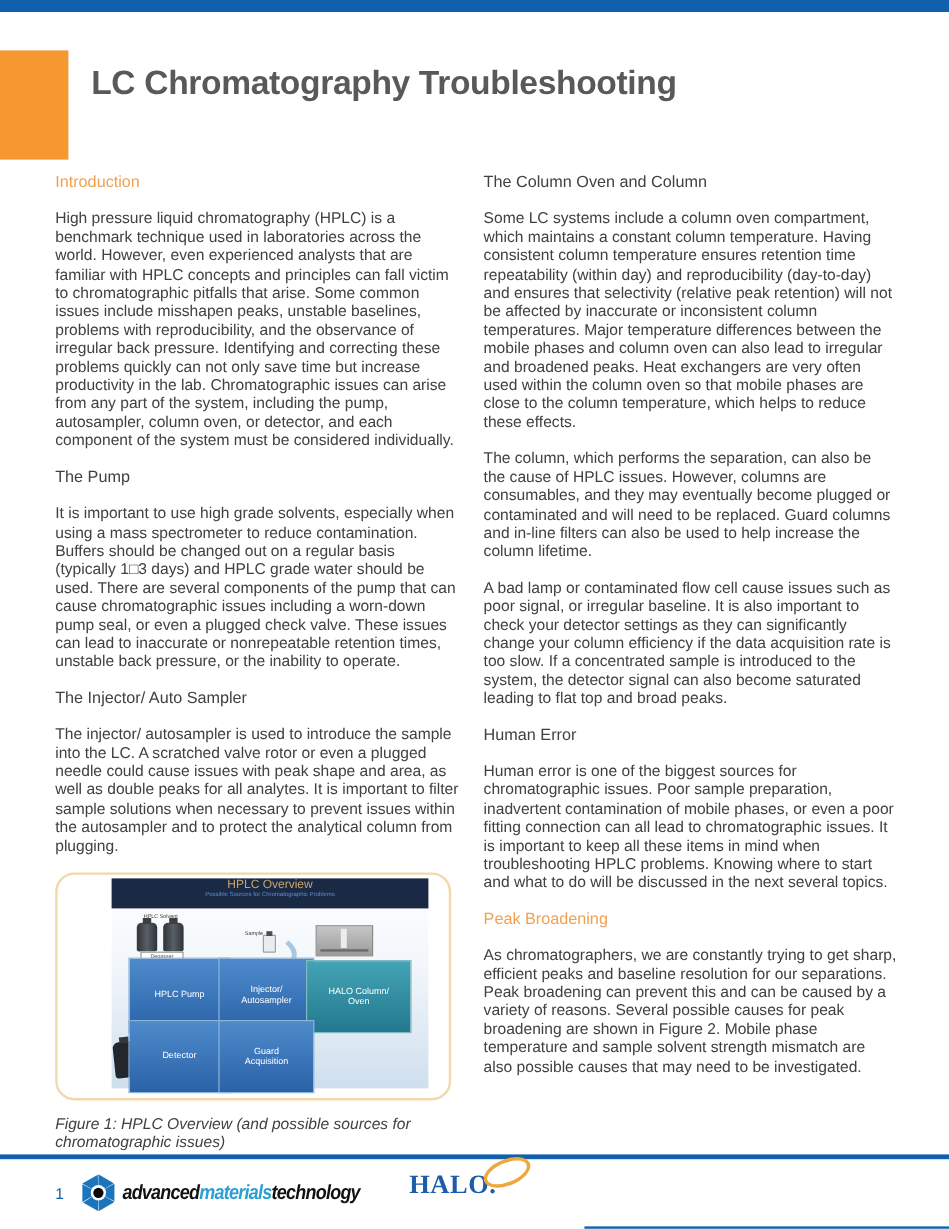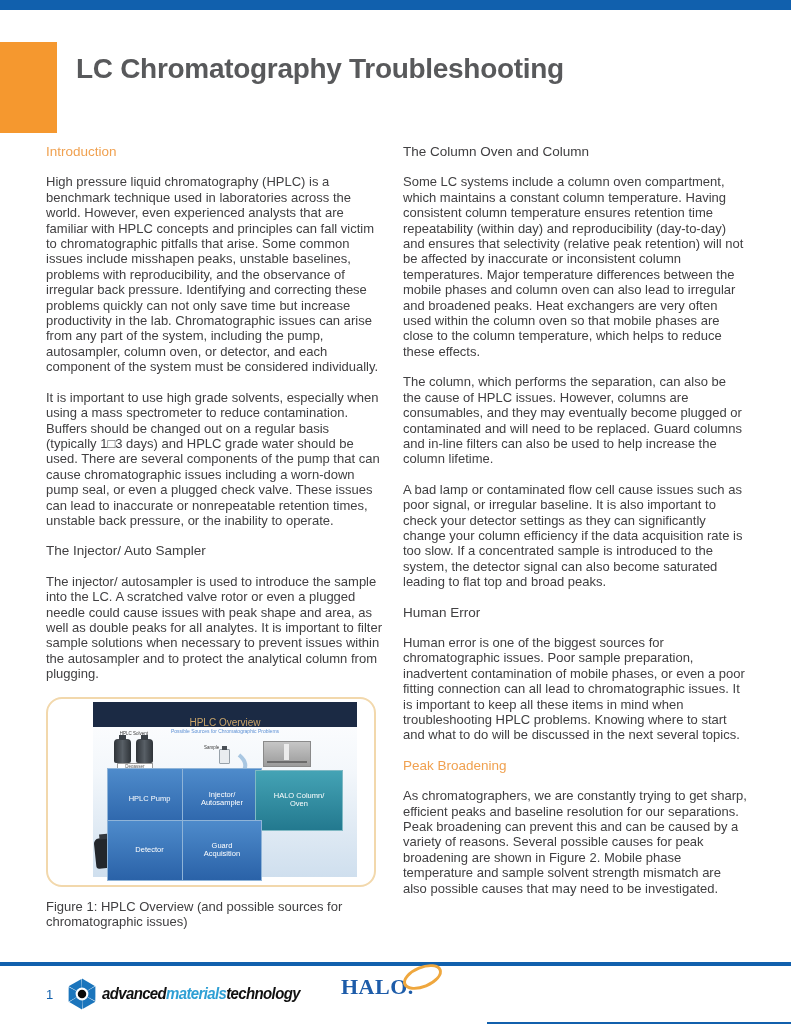--- a/index.html
+++ b/index.html
@@ -30,21 +30,21 @@
     border:2px solid #F2D8AC; border-radius:16px; background:#fff;
   }
   .slide {
     position:absolute; left:45px; top:3px; width:264px; height:175px;
     background:linear-gradient(180deg,#ffffff 0%,#f3f7fb 40%,#cfdfee 100%);
   }
   .slide-header {
     position:absolute; top:0; left:0; width:264px; height:25px;
     background:#1B2A44; text-align:center;
   }
-  .slide-title { display:block; color:#C9A469; font-size:10px; line-height:11px; padding-top:15px; }
+  .slide-title { display:block; color:#C9A469; font-size:10px; line-height:11px; padding-top:0; }
   .slide-sub   { display:block; color:#5B8FD4; font-size:5px;  line-height:6px; }
 
   .bx {
     position:absolute; display:flex; align-items:center; justify-content:center;
     text-align:center; color:#fff; font-size:7.5px; line-height:8.5px;
     border:1px solid #8FB4D8; background:linear-gradient(180deg,#4E8BCB,#2A62A8);
     border-radius:0; padding:13px;
   }
   .bx-pump     { left:14px;  top:66px;  width:57px; height:35px; }
   .bx-injector { left:89px;  top:66px;  width:52px; height:35px; }
@@ -93,21 +93,21 @@
     background:#5F6468; border-radius:2px; transform:rotate(-33deg);
     border-bottom:3px solid #8A9094;
   }
   .waste {
     position:absolute; left:2px; top:136px; width:20px; height:30px;
     background:#23272C; border-radius:5px 5px 3px 3px; transform:rotate(-6deg);
   }
   .waste::before { content:""; position:absolute; top:-4px; left:6px; width:8px; height:5px; background:#33383E; }
   .waste-arrow { position:absolute; left:22px; top:152px; }
 
-  p.caption { margin:12px 0 0 0; }
+  p.caption { margin:12px 0 0 0;font-style:italic; }
 
   
   .footer-line { position:absolute; top:962px; left:0; width:791px; height:4px; background:#1160AD; }
   .page-num { position:absolute; top:987px; left:46px; font-size:13px; color:#1160AD; }
   .amt { position:absolute; top:978px; left:66px; display:flex; align-items:center; }
   .amt-text {
     margin-left:4px; font-size:17px; font-weight:bold; font-style:italic;
     letter-spacing:-0.7px; color:#111111; transform:scaleX(0.88); transform-origin:left center;
     white-space:nowrap;
   }
@@ -131,20 +131,21 @@
 <body>
 
 <div class="topbar"></div>
 <div class="orange-block"></div>
 <h1 class="doc-title">LC Chromatography Troubleshooting</h1>
 
 <div class="col col-left">
   <h2 class="subhead orange first">Introduction</h2>
   <p class="para">High pressure liquid chromatography (HPLC) is a benchmark technique used in laboratories across the world. However, even experienced analysts that are familiar with HPLC concepts and principles can fall victim to chromatographic pitfalls that arise. Some common issues include misshapen peaks, unstable baselines, problems with reproducibility, and the observance of irregular back pressure. Identifying and correcting these problems quickly can not only save time but increase productivity in the lab. Chromatographic issues can arise from any part of the system, including the pump, autosampler, column oven, or detector, and each component of the system must be considered individually.</p>
 
+  <h2 class="subhead">The Pump</h2>
   <p class="para">It is important to use high grade solvents, especially when using a mass spectrometer to reduce contamination. Buffers should be changed out on a regular basis (typically 1□3 days) and HPLC grade water should be used. There are several components of the pump that can cause chromatographic issues including a worn-down pump seal, or even a plugged check valve. These issues can lead to inaccurate or nonrepeatable retention times, unstable back pressure, or the inability to operate.</p>
 
   <h2 class="subhead">The Injector/ Auto Sampler</h2>
   <p class="para">The injector/ autosampler is used to introduce the sample into the LC. A scratched valve rotor or even a plugged needle could cause issues with peak shape and area, as well as double peaks for all analytes. It is important to filter sample solutions when necessary to prevent issues within the autosampler and to protect the analytical column from plugging.</p>
 
   <div class="fig">
     <div class="slide">
       <div class="slide-header">
         <span class="slide-title">HPLC Overview</span>
         <span class="slide-sub">Possible Sources for Chromatographic Problems</span>

